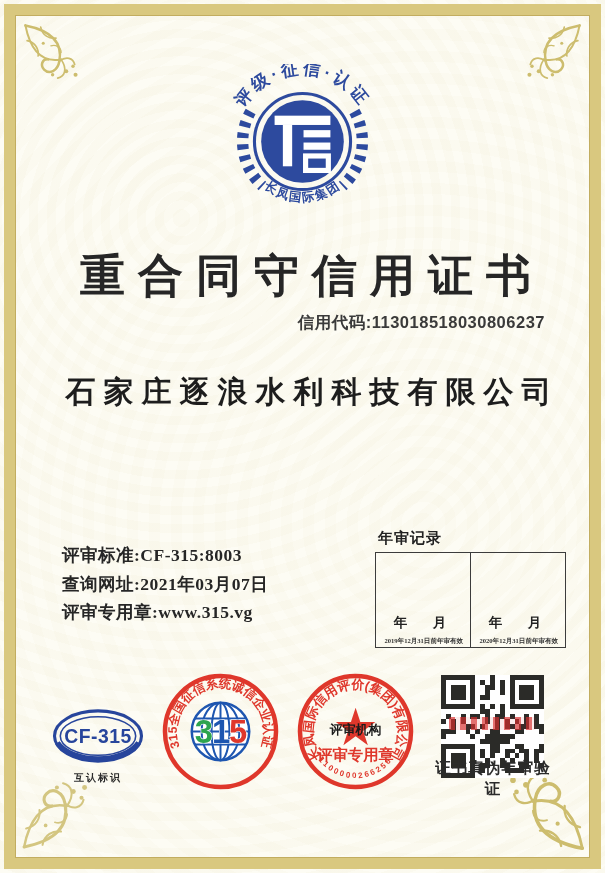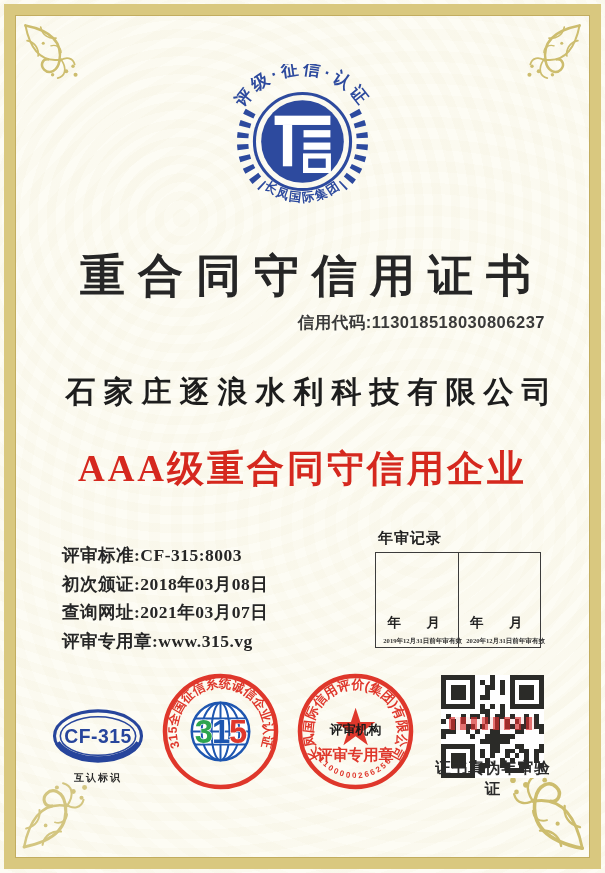--- a/index.html
+++ b/index.html
@@ -25,21 +25,21 @@
   .credit-code{position:absolute;right:60px;top:312px;
     font-family:"Liberation Sans","DejaVu Sans",sans-serif;font-weight:800;font-size:16.5px;
     letter-spacing:.5px;color:#3a3a3a;margin-left:12px;}
   .company{position:absolute;left:0;right:0;top:372px;text-align:center;
     font-family:"Liberation Sans","DejaVu Sans",sans-serif;font-weight:900;font-size:30px;
     letter-spacing:8px;text-indent:8px;color:#1d1d1d;padding-left:12px;}
   .award{position:absolute;left:0;right:0;top:444px;text-align:center;
     font-weight:900;font-size:37px;letter-spacing:3px;color:#d5281e;}
   .info-block{position:absolute;left:62px;top:541px;font-weight:900;font-size:17.5px;
     line-height:28.6px;letter-spacing:.5px;color:#262626;}
-  .review{position:absolute;left:375px;top:529px;width:166px;}
+  .review{position:absolute;left:375px;top:529px;width:191px;}
   .review-label{font-weight:900;font-size:15px;letter-spacing:1px;margin-left:3px;}
   .review-box{margin-top:4px;height:94px;border:1.5px solid #3c3c3c;display:flex;}
   .review-cell{position:relative;flex:1;}
   .review-cell:first-child{border-right:1.5px solid #3c3c3c;}
   .review-ym{position:absolute;left:0;right:0;bottom:15px;text-align:center;
     font-weight:900;font-size:13.5px;letter-spacing:6px;}
   .review-note{position:absolute;left:0;right:0;bottom:2px;text-align:center;
     font-weight:700;font-size:8px;transform:scale(.82);transform-origin:50% 100%;
     white-space:nowrap;color:#333;}
   .cf-badge{position:absolute;left:49px;top:707px;width:98px;height:58px;}
@@ -120,25 +120,23 @@
       <rect x="78" y="89" width="22" height="14" fill="none" stroke="#ffffff" stroke-width="5"></rect>
     </g>
     <text font-size="12" font-weight="bold" fill="#2d4a9e" letter-spacing="1.5" text-anchor="middle">
       <textPath href="#arcBottom" startOffset="50%">长凤国际集团</textPath>
     </text>
   </svg>
 
   <div class="title">重合同守信用证书</div>
   <div class="credit-code">信用代码:113018518030806237</div>
   <div class="company">石家庄逐浪水利科技有限公司</div>
-  <div class="award">AAA级重合同守信用企业</div>
 
   <div class="info-block">
     <div>评审标准:CF-315:8003</div>
-    <div>初次颁证:2018年03月08日</div>
     <div>查询网址:2021年03月07日</div>
     <div>评审专用章:www.315.vg</div>
   </div>
 
   <div class="review">
     <div class="review-label">年审记录</div>
     <div class="review-box">
       <div class="review-cell">
         <div class="review-ym">年　月</div>
         <div class="review-note">2019年12月31日前年审有效</div>

